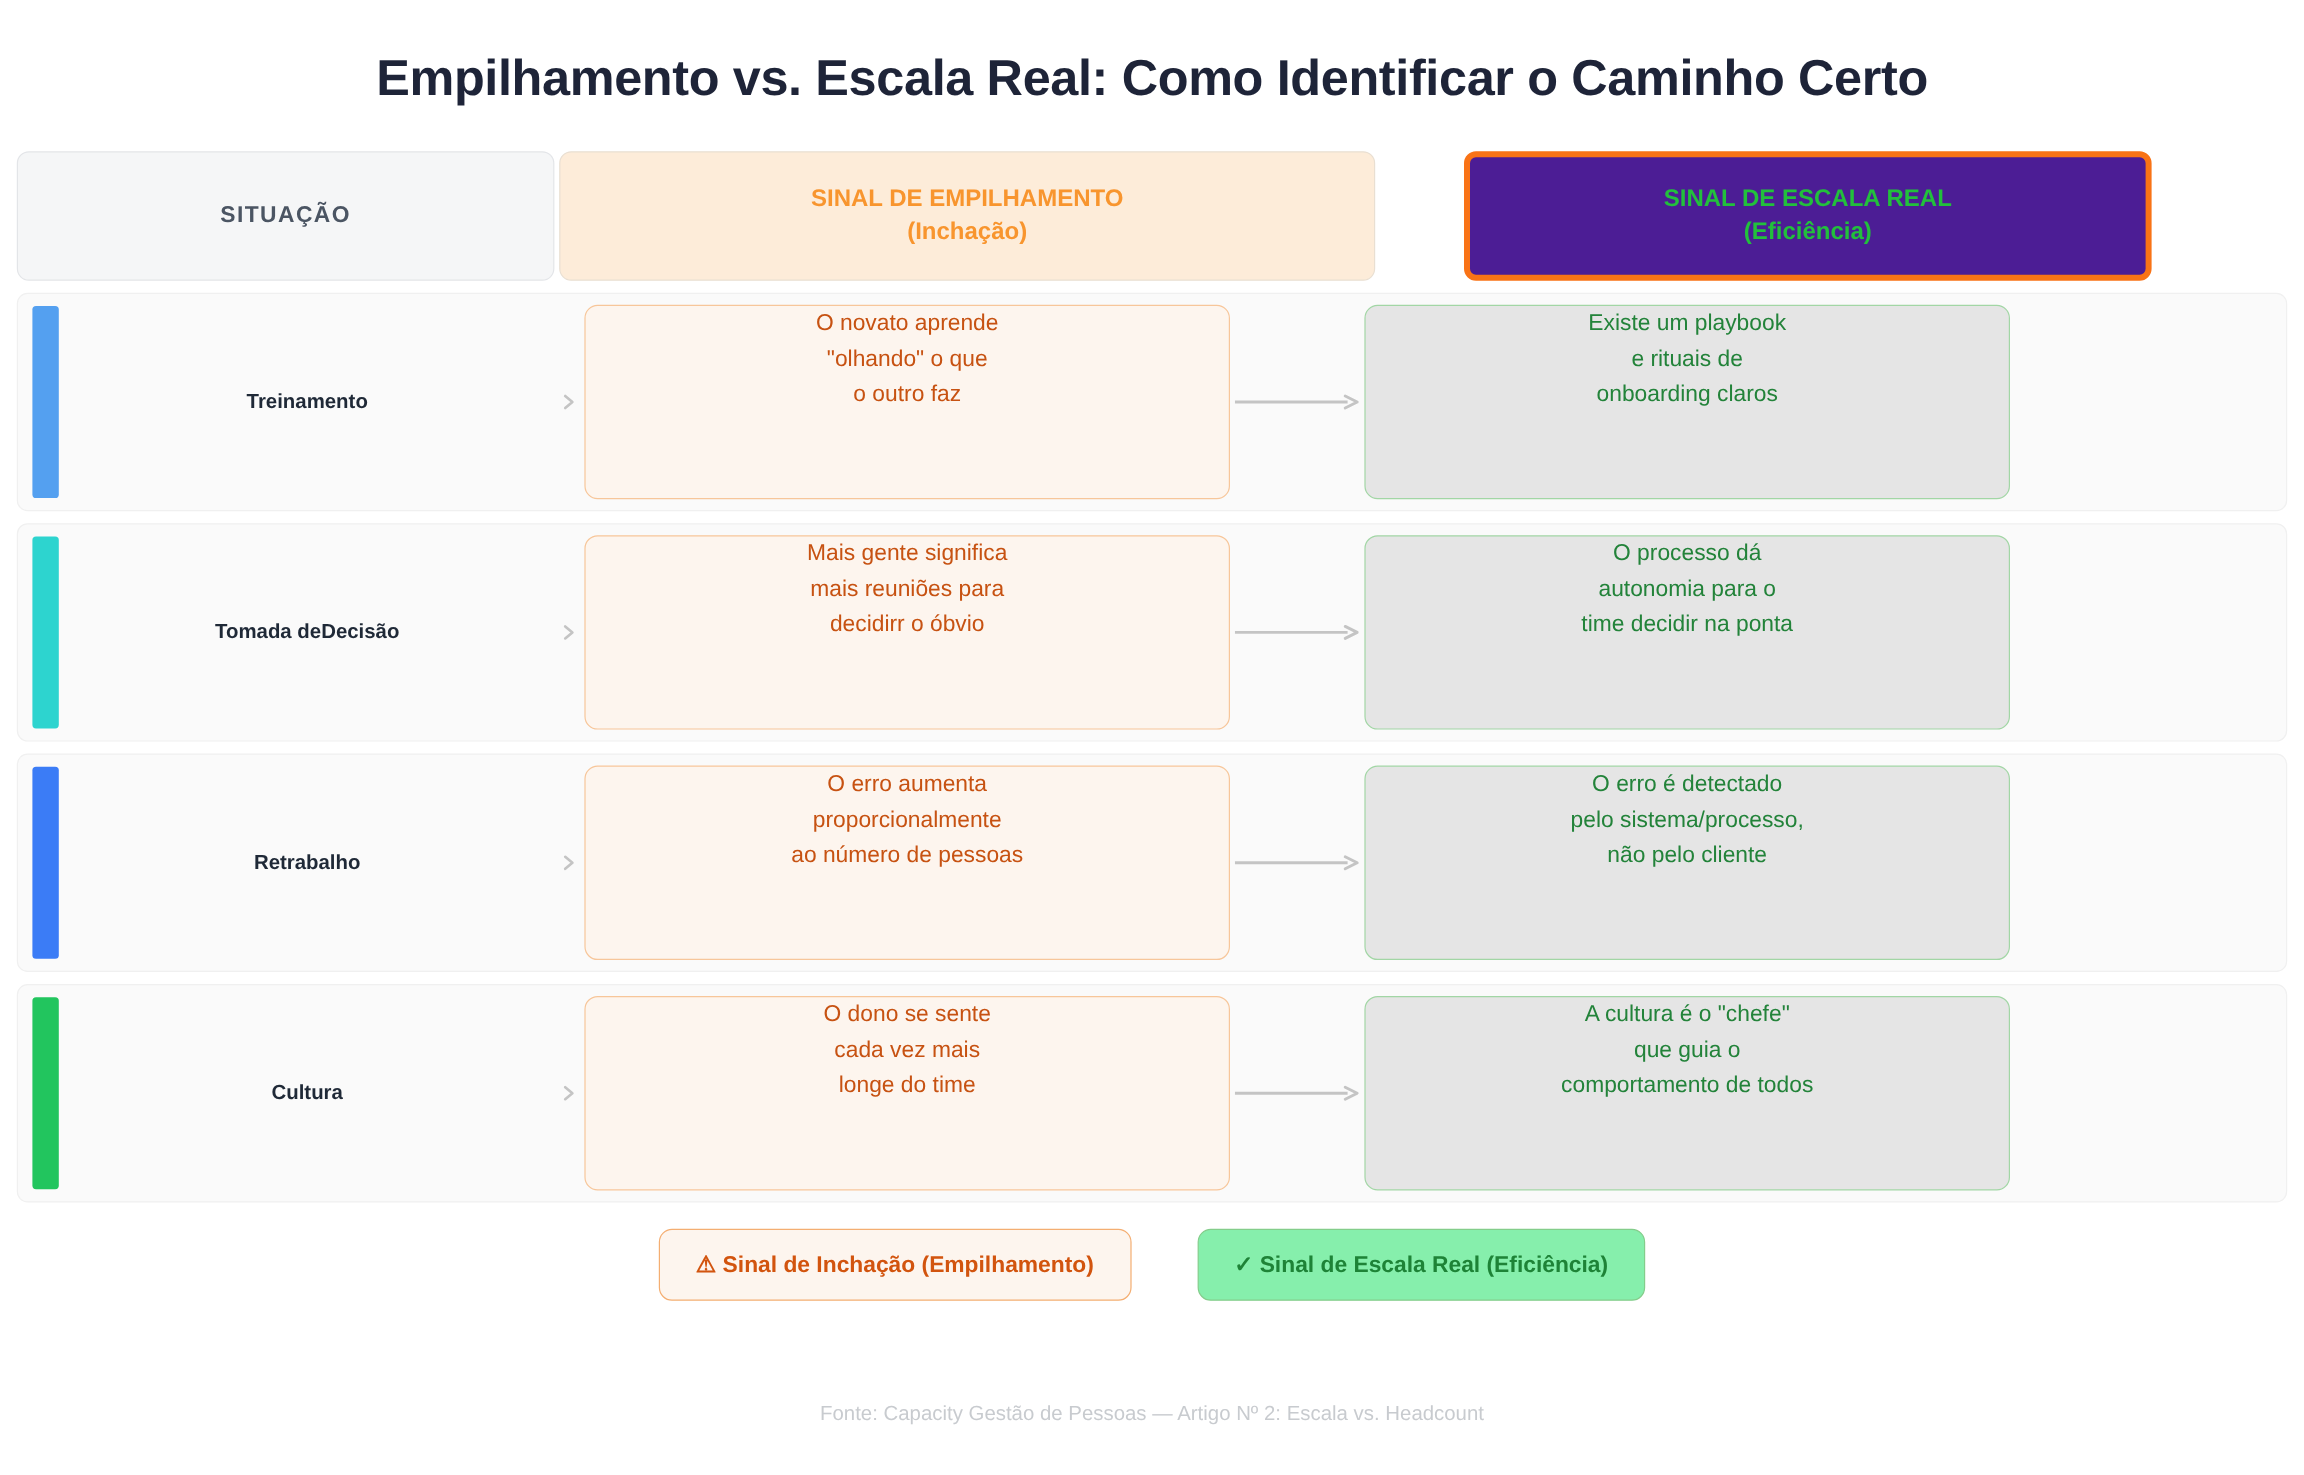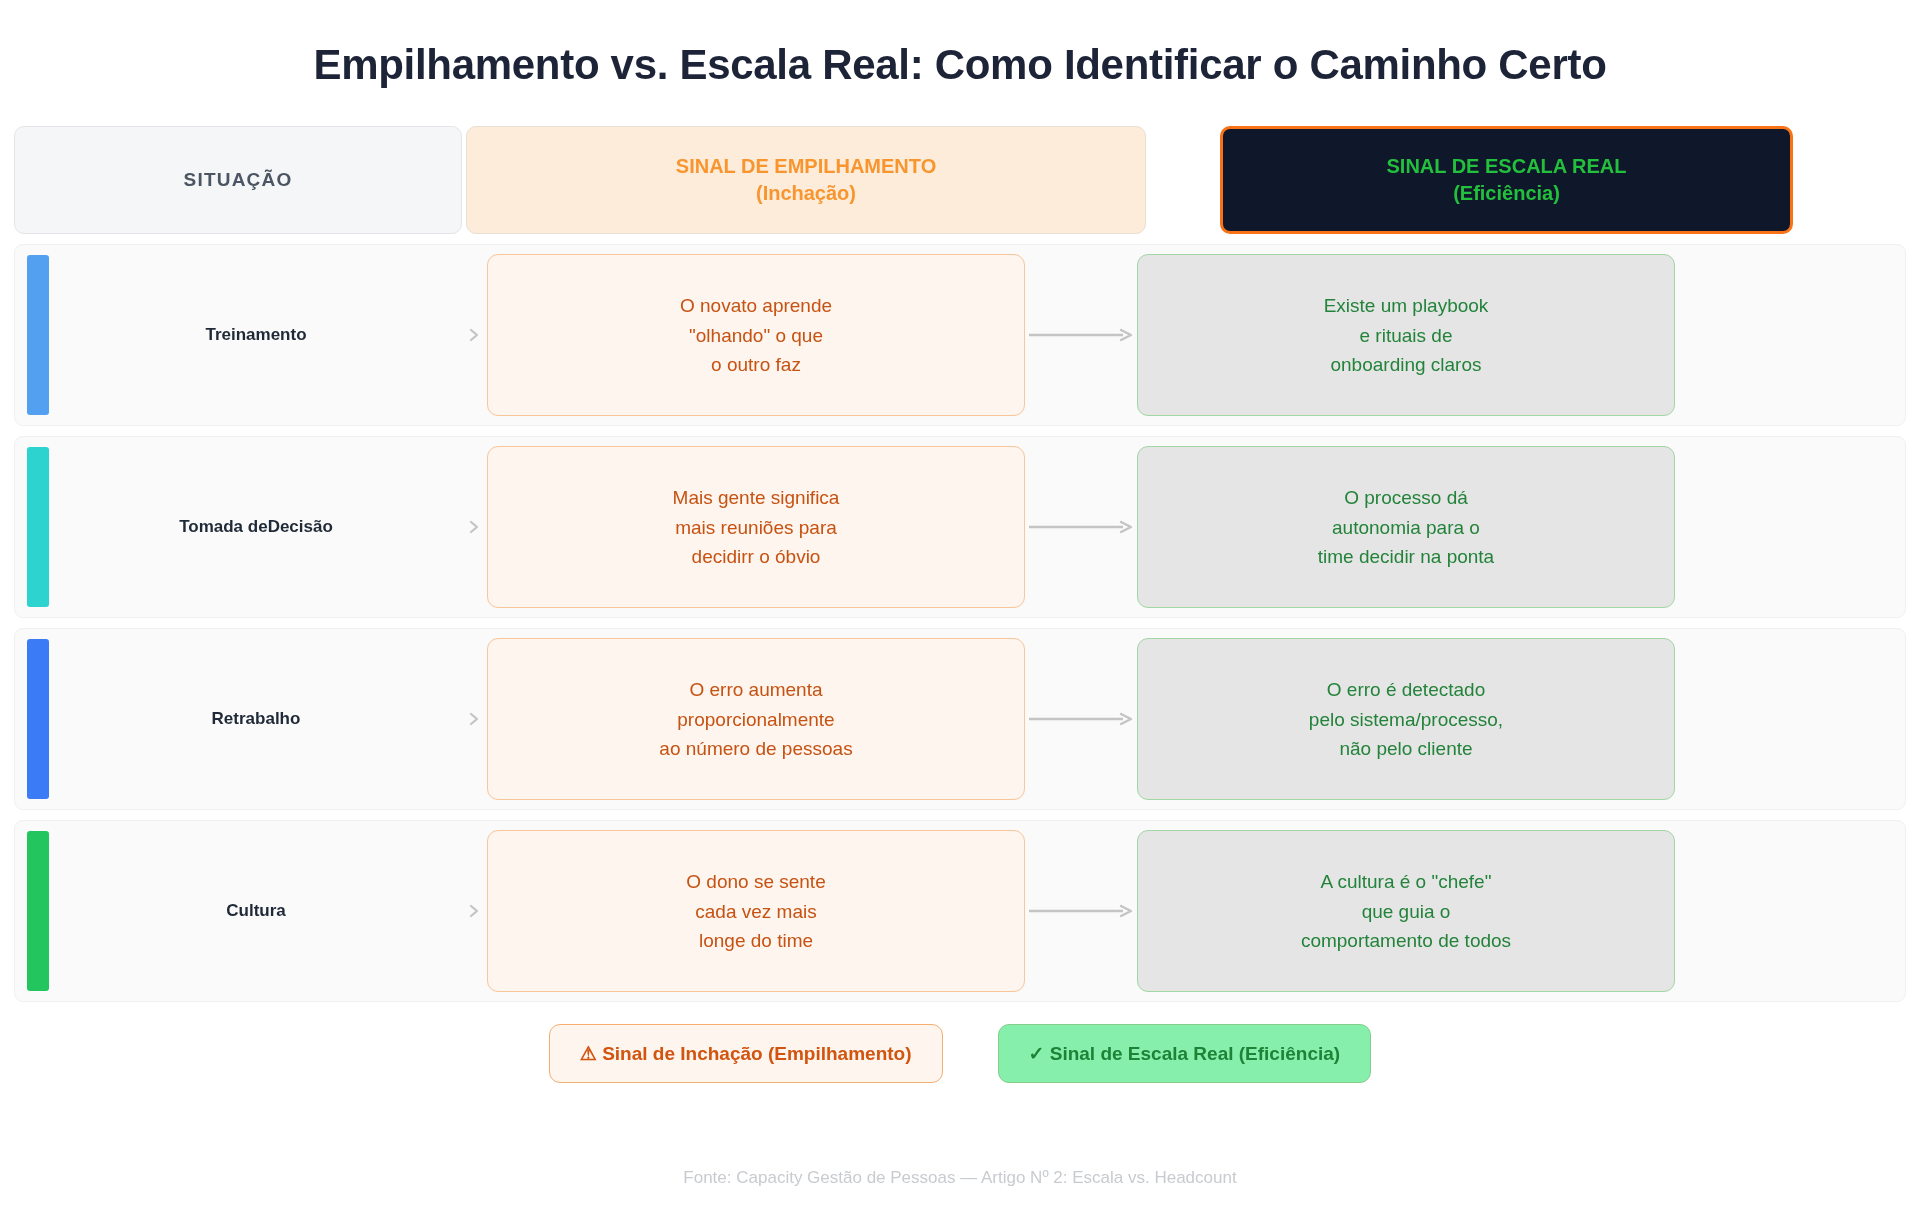--- a/index.html
+++ b/index.html
@@ -81,22 +81,22 @@
     background: #fdecd9;
     border: 1px solid #e9dfd2;
     color: #f8952e;
     font-size: 20px;
     font-weight: bold;
     line-height: 1.35;
   }
   .hdr-gap-b { width: 74px; }
   .hdr-green {
     width: 573px;
-    background: #0f172a;
-    border: 3px solid #f97316;
+    background: #4c1d95;
+    border: 5px solid #f97316;
     color: #22c03c;
     font-size: 20px;
     font-weight: bold;
     line-height: 1.35;
   }
   .hdr-line2 { display:block; }
 
   
   .row {
     display: flex;
@@ -133,21 +133,20 @@
     align-items: center;
     justify-content: center;
     flex: none;
   }
   .chevron svg { display: block; }
 
   .card {
     border-radius: 11px;
     box-sizing: border-box;
     display: flex;
-    align-items: center;
     justify-content: center;
     text-align: center;
     font-size: 19px;
     line-height: 1.55;
     flex: none;
     margin: 9px 0;
   }
   .card-orange {
     width: 538px;
     background: #fdf5ee;

